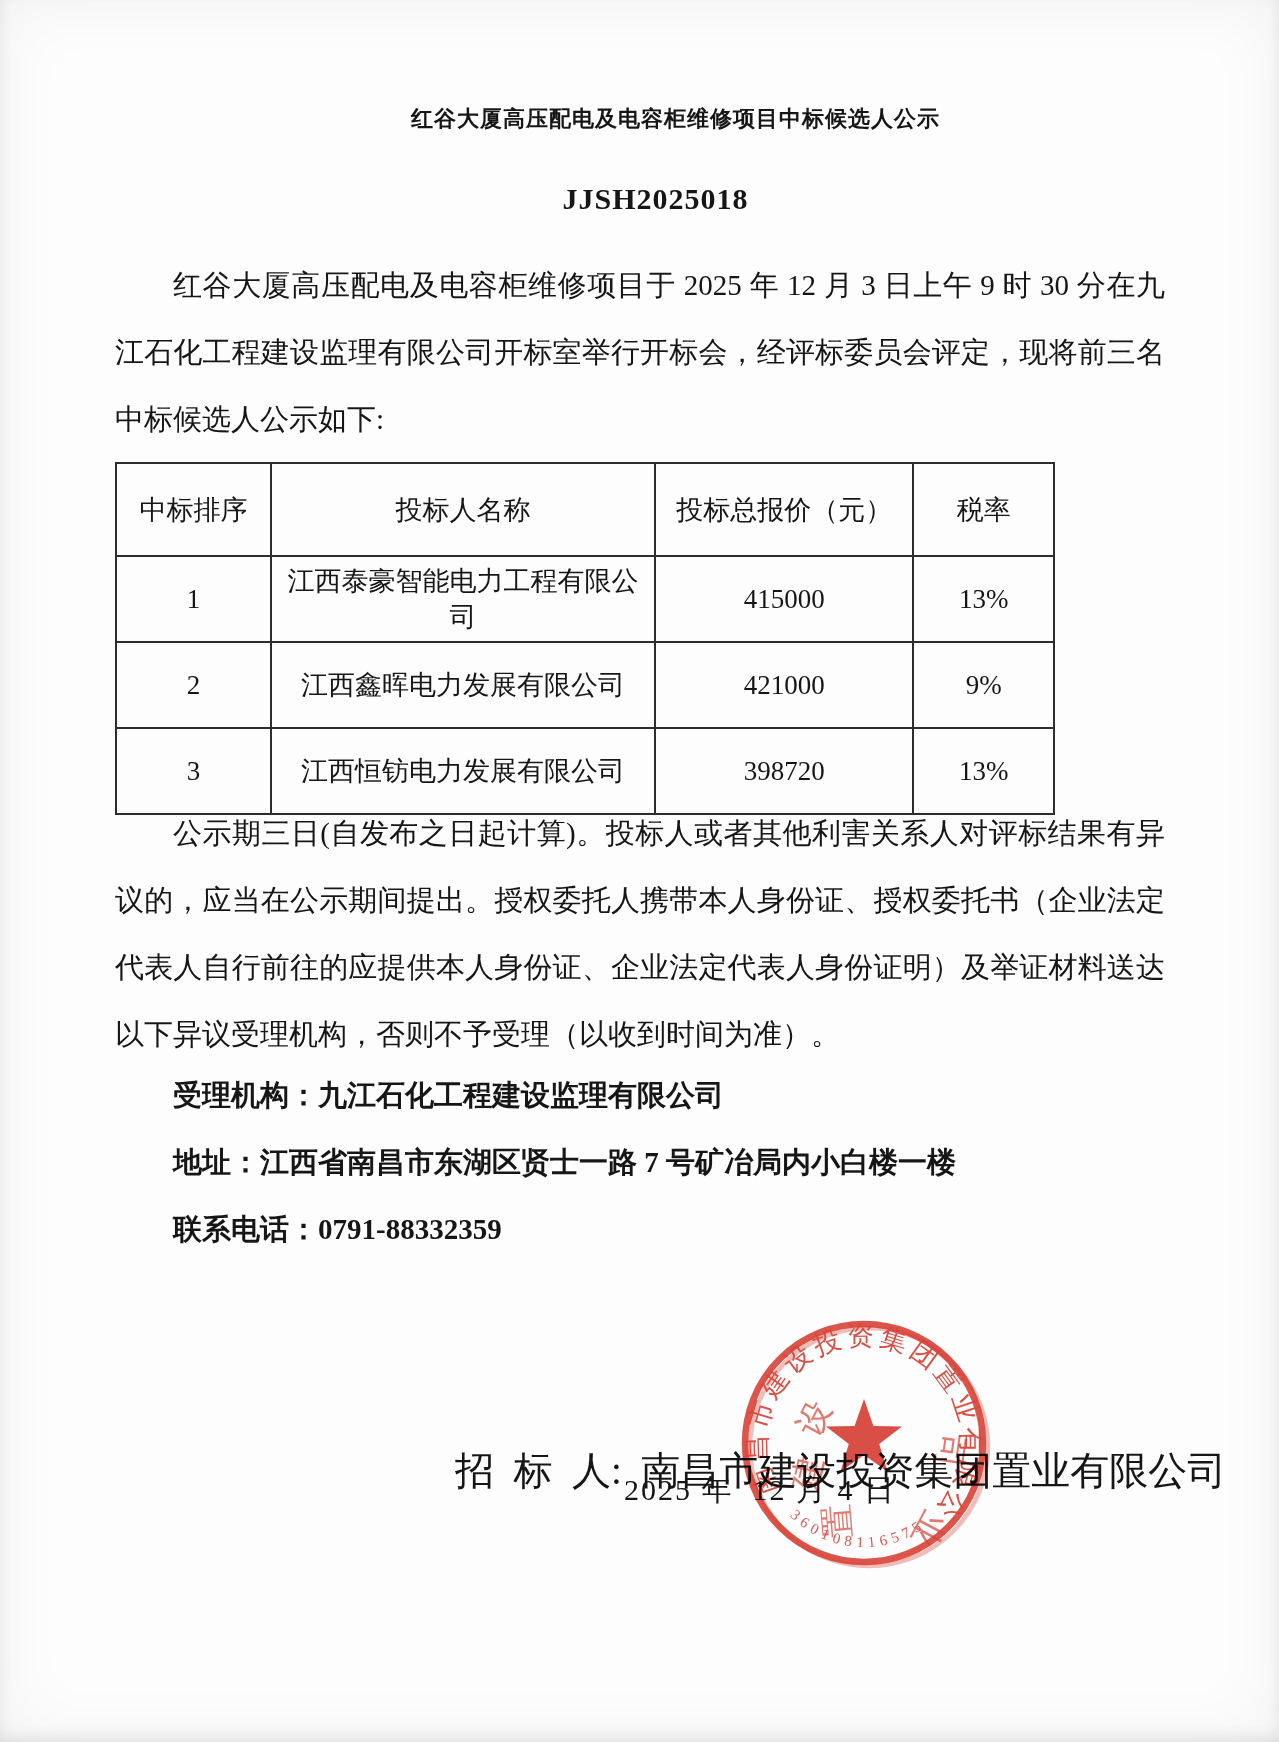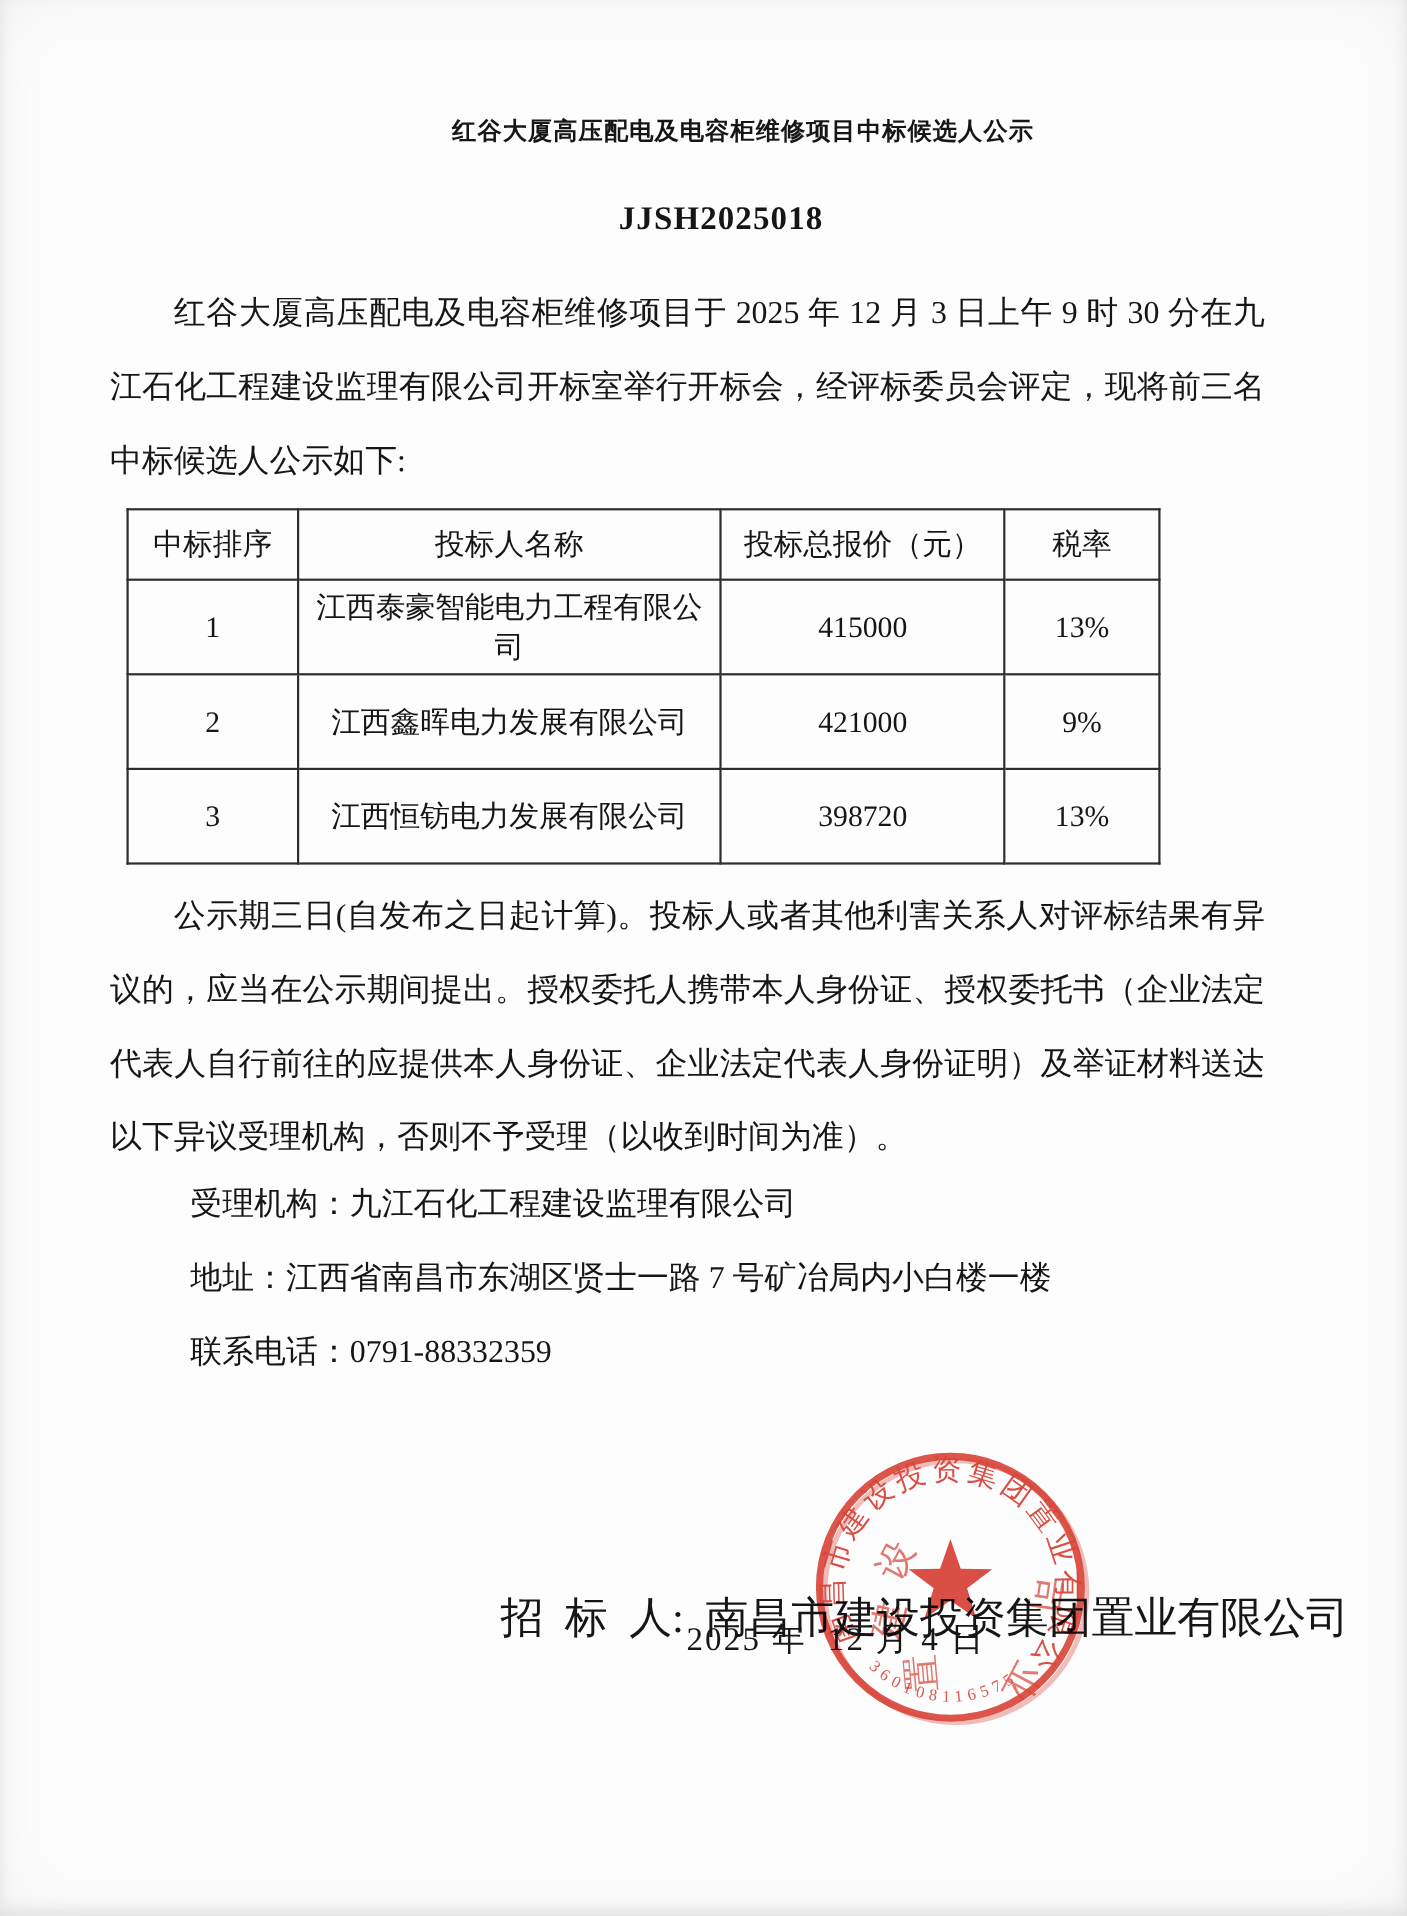--- a/index.html
+++ b/index.html
@@ -15,42 +15,42 @@
   }
   .title{
     position:absolute;top:104px;left:0;width:100%;
     text-align:center;font-size:22px;font-weight:700;letter-spacing:1px;padding-left:36px;
   }
   .subtitle{
     position:absolute;top:182px;left:0;width:100%;
     text-align:center;font-size:30px;font-weight:600;letter-spacing:1px;padding-left:16px;
   }
   .para{
-    position:absolute;left:100px;width:1050px;
+    position:absolute;left:115px;width:1050px;
     font-size:29px;line-height:67px;
     text-align:justify;text-justify:inter-ideograph;
     text-indent:2em;
   }
   .para-intro{top:252px;}
   .para-notice{top:800px;}
   table.bids{
     position:absolute;left:115px;top:462px;width:940px;
     border-collapse:collapse;
     font-size:27px;
   }
   table.bids th, table.bids td{
     border:2px solid #2d2d2d;
     text-align:center;vertical-align:middle;
     font-weight:400;padding:0 6px;
   }
-  table.bids thead tr{height:64px;}
+  table.bids thead tr{height:93px;}
   table.bids tbody tr{height:86px;}
   .contacts{
     position:absolute;left:173px;top:1062px;width:1000px;
-    font-size:29px;line-height:67px;font-weight:400;
+    font-size:29px;line-height:67px;font-weight:700;
   }
   .contact-line{white-space:pre;}
   .tenderer{
     position:absolute;left:455px;top:1444px;
     font-size:39px;white-space:pre;
   }
   .docdate{
     position:absolute;left:624px;top:1470px;
     font-size:30px;white-space:pre;letter-spacing:2px;
   }

